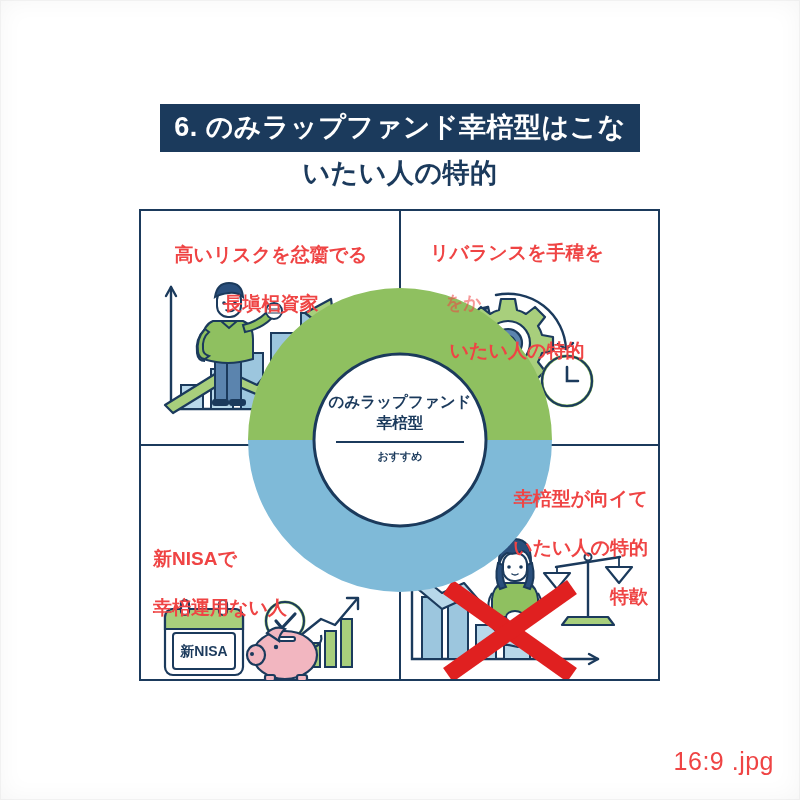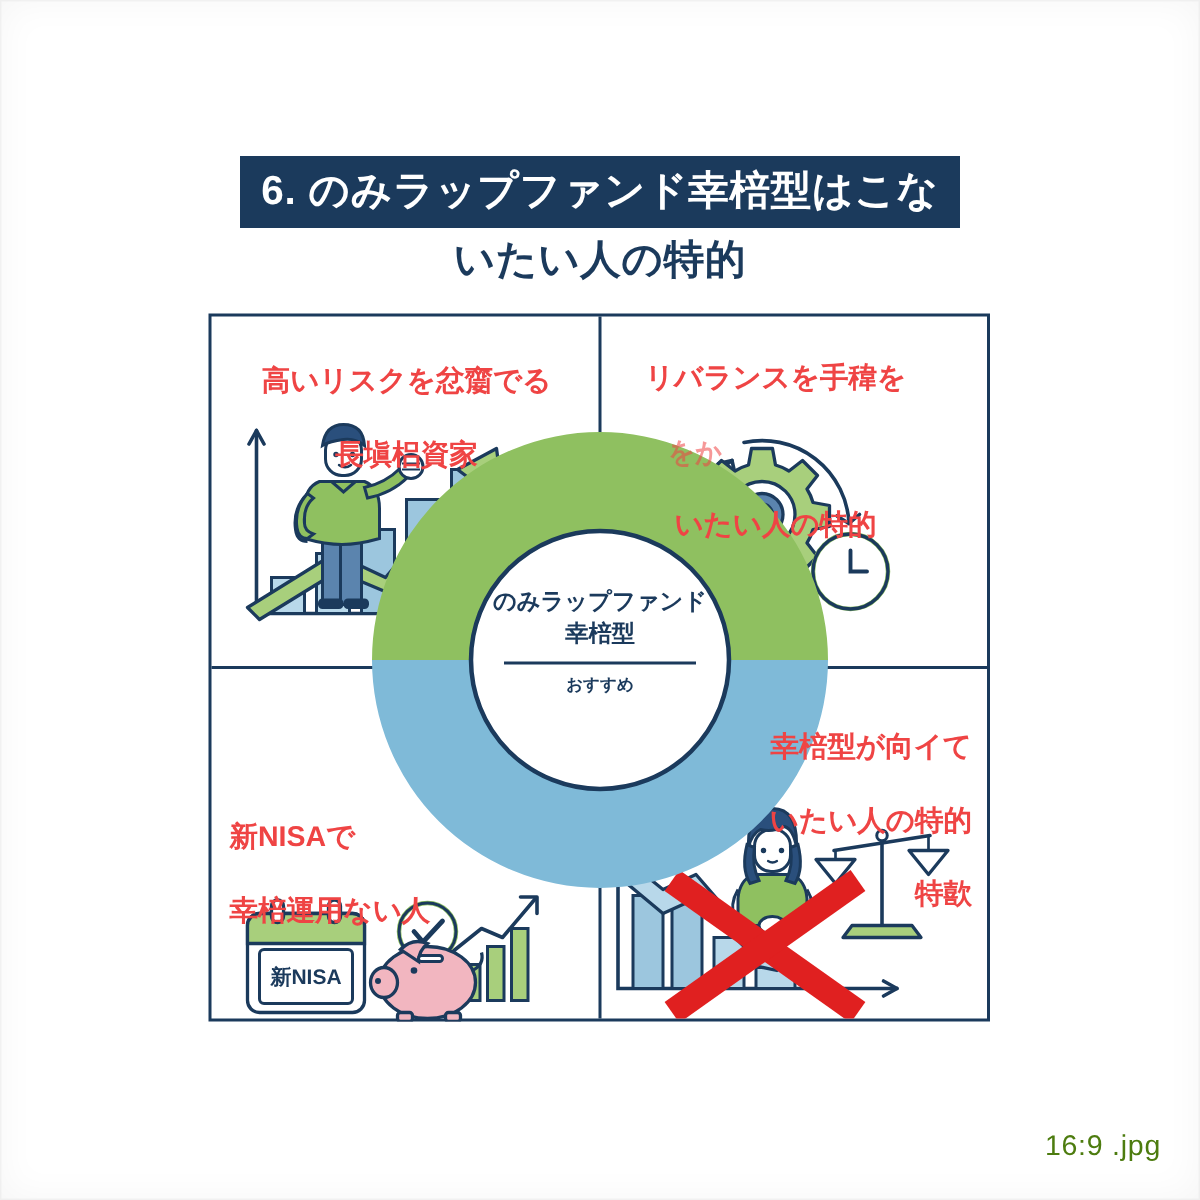--- a/index.html
+++ b/index.html
@@ -126,22 +126,22 @@
     font-size:11px;font-weight:bold;
   }
 
   
   .art{position:absolute;}
   .art svg{display:block;}
 
   
   #watermark{
     position:absolute;right:26px;bottom:24px;
-    color:#4d7c0f;
-    font-size:19px;
+    color:#ef4444;
+    font-size:25px;
     letter-spacing:.5px;
   }
 </style>
 </head>
 <body>
 
 <div id="stage">
 
   <div class="title-wrap">
     <div class="title-banner">6. のみラップファンド幸棓型はこな</div>

